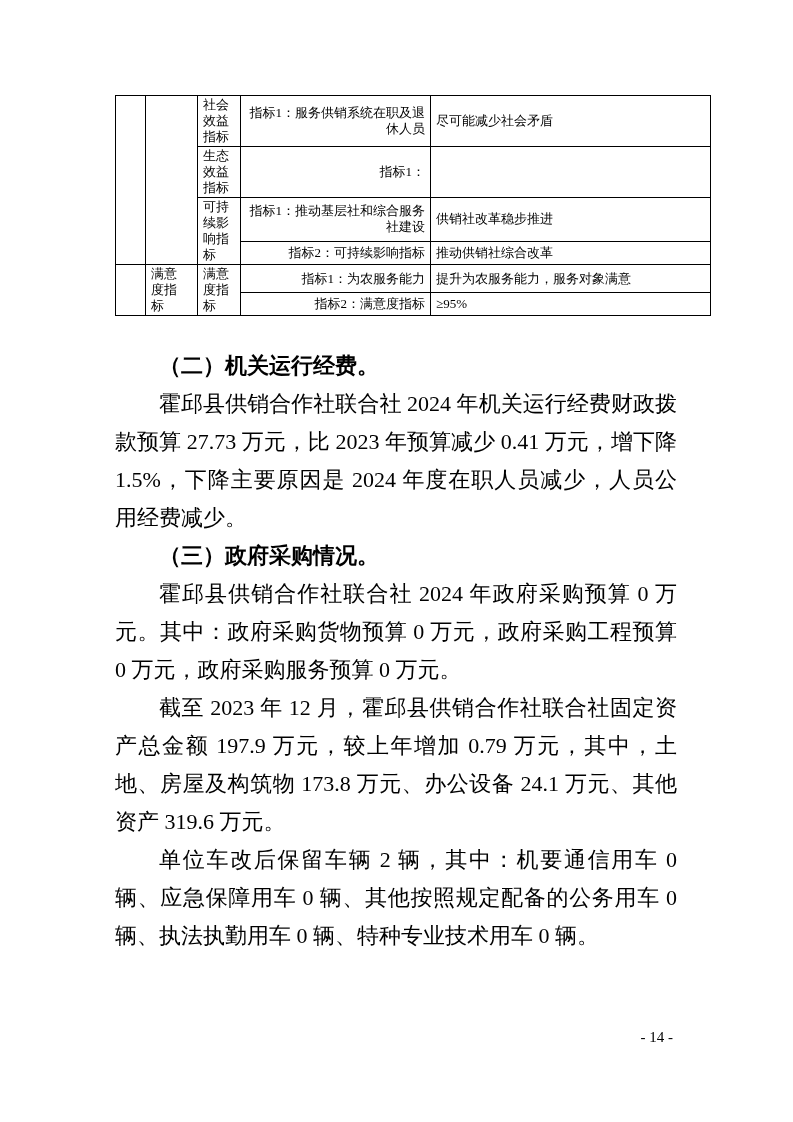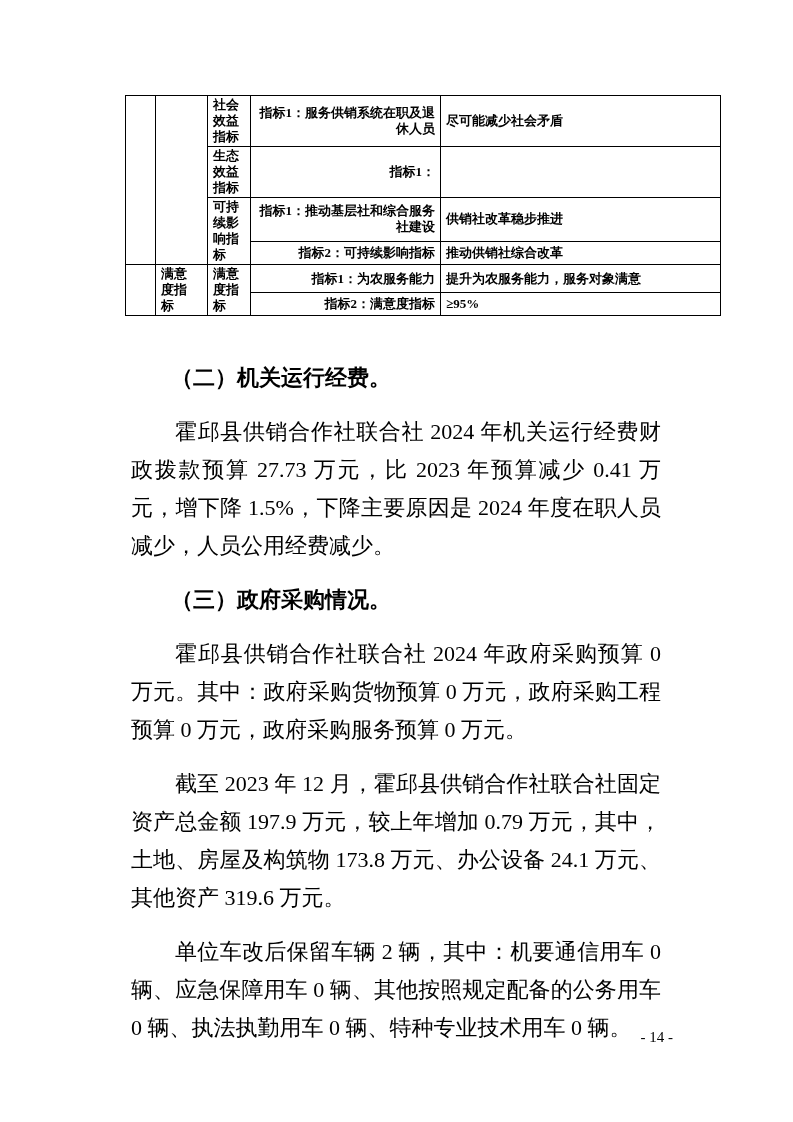--- a/index.html
+++ b/index.html
@@ -13,24 +13,23 @@
     height: 1122px;
     background: #ffffff;
     color: #000000;
     font-family: "Liberation Serif", "DejaVu Serif", serif;
     overflow: hidden;
   }
 
   
   .perf-table-wrap {
     position: absolute;
-    left: 125px;
+    left: 115px;
     top: 95px;
     width: 595px;
-    font-weight: bold;
   }
   table.perf-table {
     border-collapse: collapse;
     table-layout: fixed;
     width: 595px;
   }
   table.perf-table td {
     border: 1px solid #000000;
     font-size: 13px;
     line-height: 16px;
@@ -62,30 +61,30 @@
   .body-text {
     position: absolute;
     left: 115px;
     top: 347px;
     width: 562px;
     font-size: 22px;
     line-height: 38px;
     text-align: justify;
   }
   .body-text h3 {
-    margin: 12px;
+    margin: 0;
     padding: 0;
     font-size: 22px;
     line-height: 38px;
     font-weight: 700;
     text-indent: 2em;
     font-family: Liberation Sans, sans-serif;
   }
   .body-text p {
-    margin: 16px;
+    margin: 0;
     padding: 0;
     text-indent: 2em;
   }
 
   
   .page-number {
     position: absolute;
     top: 1028px;
     right: 120px;
     font-size: 15px;

